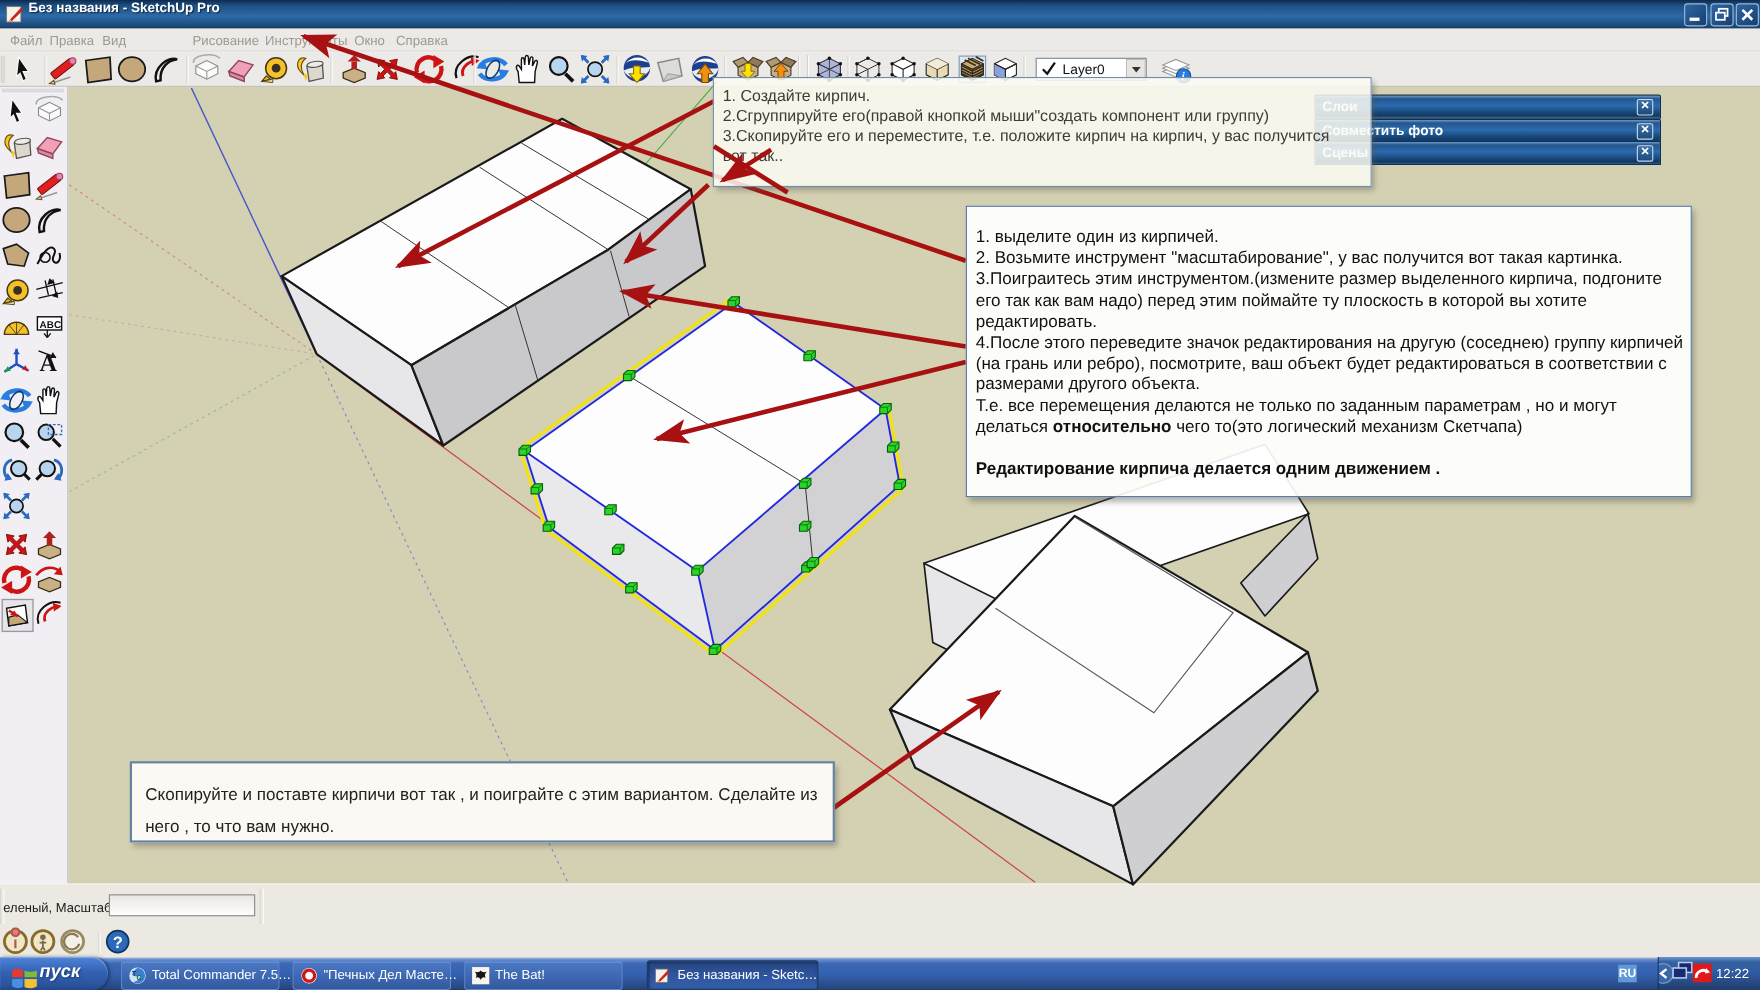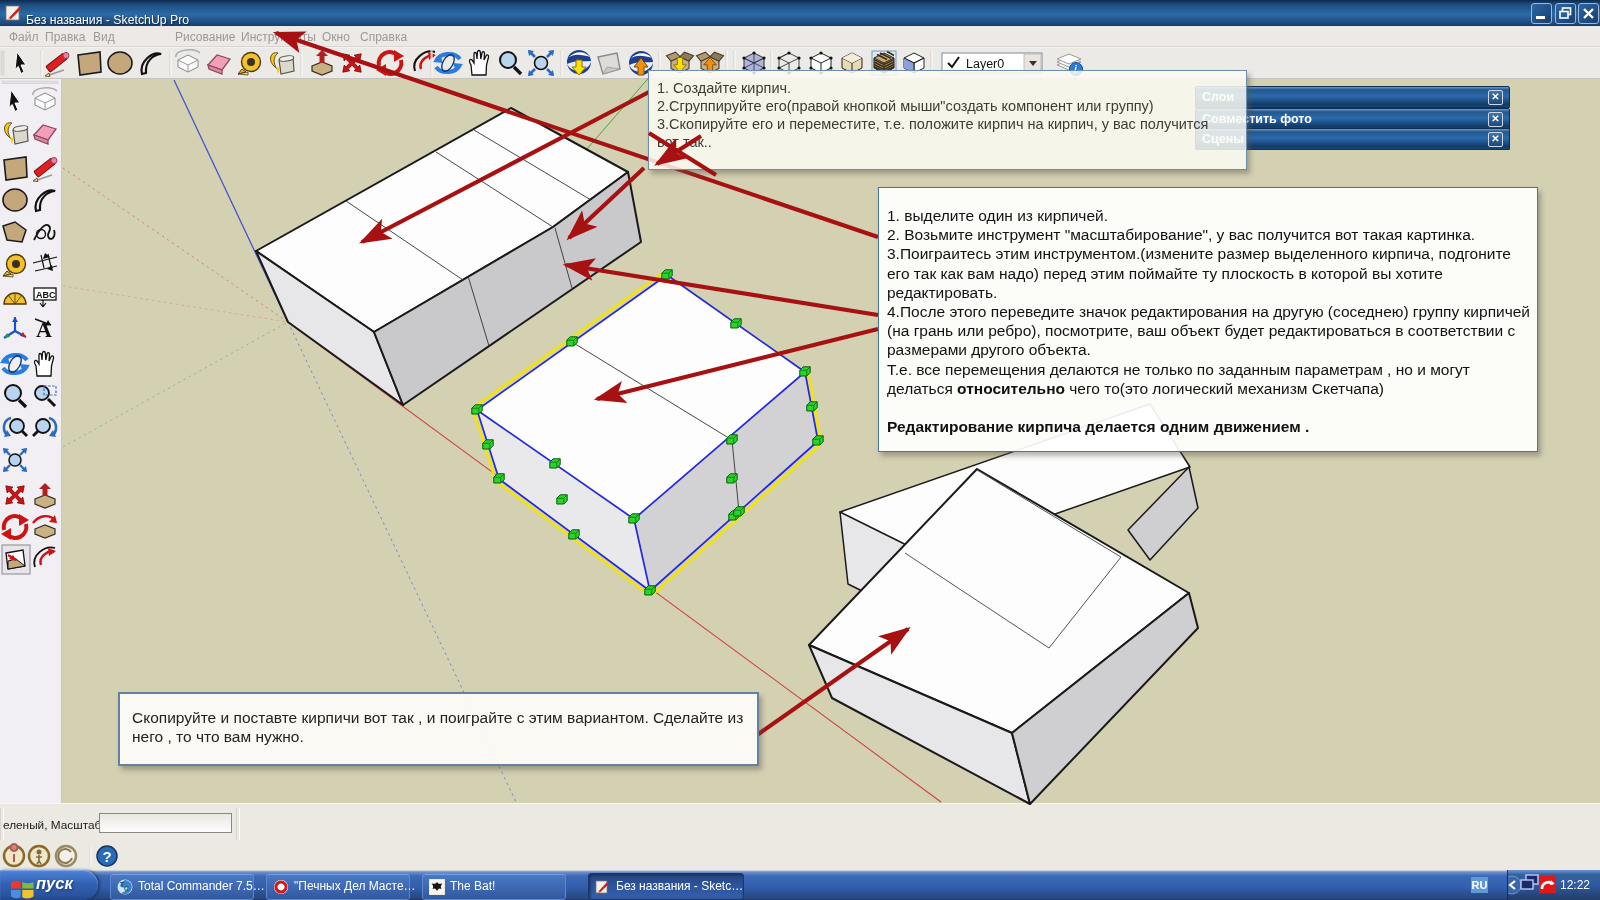--- a/index.html
+++ b/index.html
@@ -1,18 +1,18 @@
 <!DOCTYPE html>
 <html><head><meta charset="utf-8">
 <style>
 html,body{margin:0;padding:0;}
 body{width:1600px;height:900px;overflow:hidden;position:relative;background:#ece9e2;font-family:"Liberation Sans",sans-serif;}
 #titlebar{position:absolute;left:0;top:0;width:1600px;height:26px;background:linear-gradient(#0c2b4e,#1d4e80 18%,#2d6aa5 55%,#1c4a7c 90%,#123b63);}
 #titlebar .ticon{position:absolute;left:5px;top:4px;width:18px;height:18px;}
-#titlebar .ttext{position:absolute;left:26px;top:13px;color:#fff;font-size:12.3px;font-weight:normal;text-shadow:1px 1px 1px #10294a;text-align:center;}
+#titlebar .ttext{position:absolute;left:26px;top:0;color:#fff;font-size:12.3px;font-weight:bold;text-shadow:1px 1px 1px #10294a;text-align:center;}
 .tbtn{position:absolute;top:3px;width:19px;height:19px;border-radius:3px;border:1px solid #9db9d9;background:linear-gradient(135deg,#2e65a5,#173f6e);color:#fff;}
 #menubar{position:absolute;left:0;top:26px;width:1600px;height:20px;background:#ece9e6;border-bottom:1px solid #d9d6d2;}
 #menubar span{position:absolute;top:4px;font-size:12px;color:#9c9a95;}
 #toolbar{position:absolute;left:0;top:47px;width:1600px;height:32px;background:#eceae7;}
 #palette{position:absolute;left:0;top:79px;width:61px;height:729px;background:#f1eff3;border-right:1px solid #c9c7c4;}
 #vcbrow{position:absolute;left:0;top:803px;width:1600px;height:40px;background:#ece9e2;border-top:1px solid #f8f7f4;}
 #vcbrow .lbl{position:absolute;left:3px;top:14px;font-size:11.8px;color:#1a1a1a;}
 #vcbrow .inp{position:absolute;left:99px;top:9px;width:131px;height:18px;background:linear-gradient(#e9e7e2,#fdfdfc);border:1px solid #8a8885;}
 #vcbrow .grv{position:absolute;top:4px;width:2px;height:32px;border-left:1px solid #d8d5d0;border-right:1px solid #fafaf8;}
 #statusrow{position:absolute;left:0;top:843px;width:1600px;height:27px;background:#ece9e2;}
@@ -594,21 +594,21 @@
 редактировать.
 4.После этого переведите значок редактирования на другую (соседнею) группу кирпичей
 (на грань или ребро), посмотрите, ваш объект будет редактироваться в соответствии с
 размерами другого объекта.
 Т.е. все перемещения делаются не только по заданным параметрам , но и могут
 делаться <b>относительно</b> чего то(это логический механизм Скетчапа)
 
 <b>Редактирование кирпича делается одним движением .</b></div>
 </div>
 <div class="annbox" id="ann3" style="left:118px;top:692px;width:637px;height:70px;background:rgba(253,252,248,0.93);border:2px solid #64819f;">
-<div class="atx" style="left:12px;top:14px;color:#222;line-height:19px;">Скопируйте и поставте кирпичи вот так , и поиграйте с этим вариантом. Сделайте из
+<div class="atx" style="left:12px;top:14px;color:#222;line-height:29px;">Скопируйте и поставте кирпичи вот так , и поиграйте с этим вариантом. Сделайте из
 него , то что вам нужно.</div>
 </div>
 <svg style="position:absolute;left:0;top:0;z-index:9;pointer-events:none;" width="1600" height="900">
 <g stroke="#a81111" stroke-width="4.2" fill="none">
 <line x1="649" y1="133" x2="716" y2="175"></line>
 <line x1="701" y1="136" x2="657" y2="164" marker-end="url(#ah)"></line>
 </g>
 </svg>
 
 </body></html>

